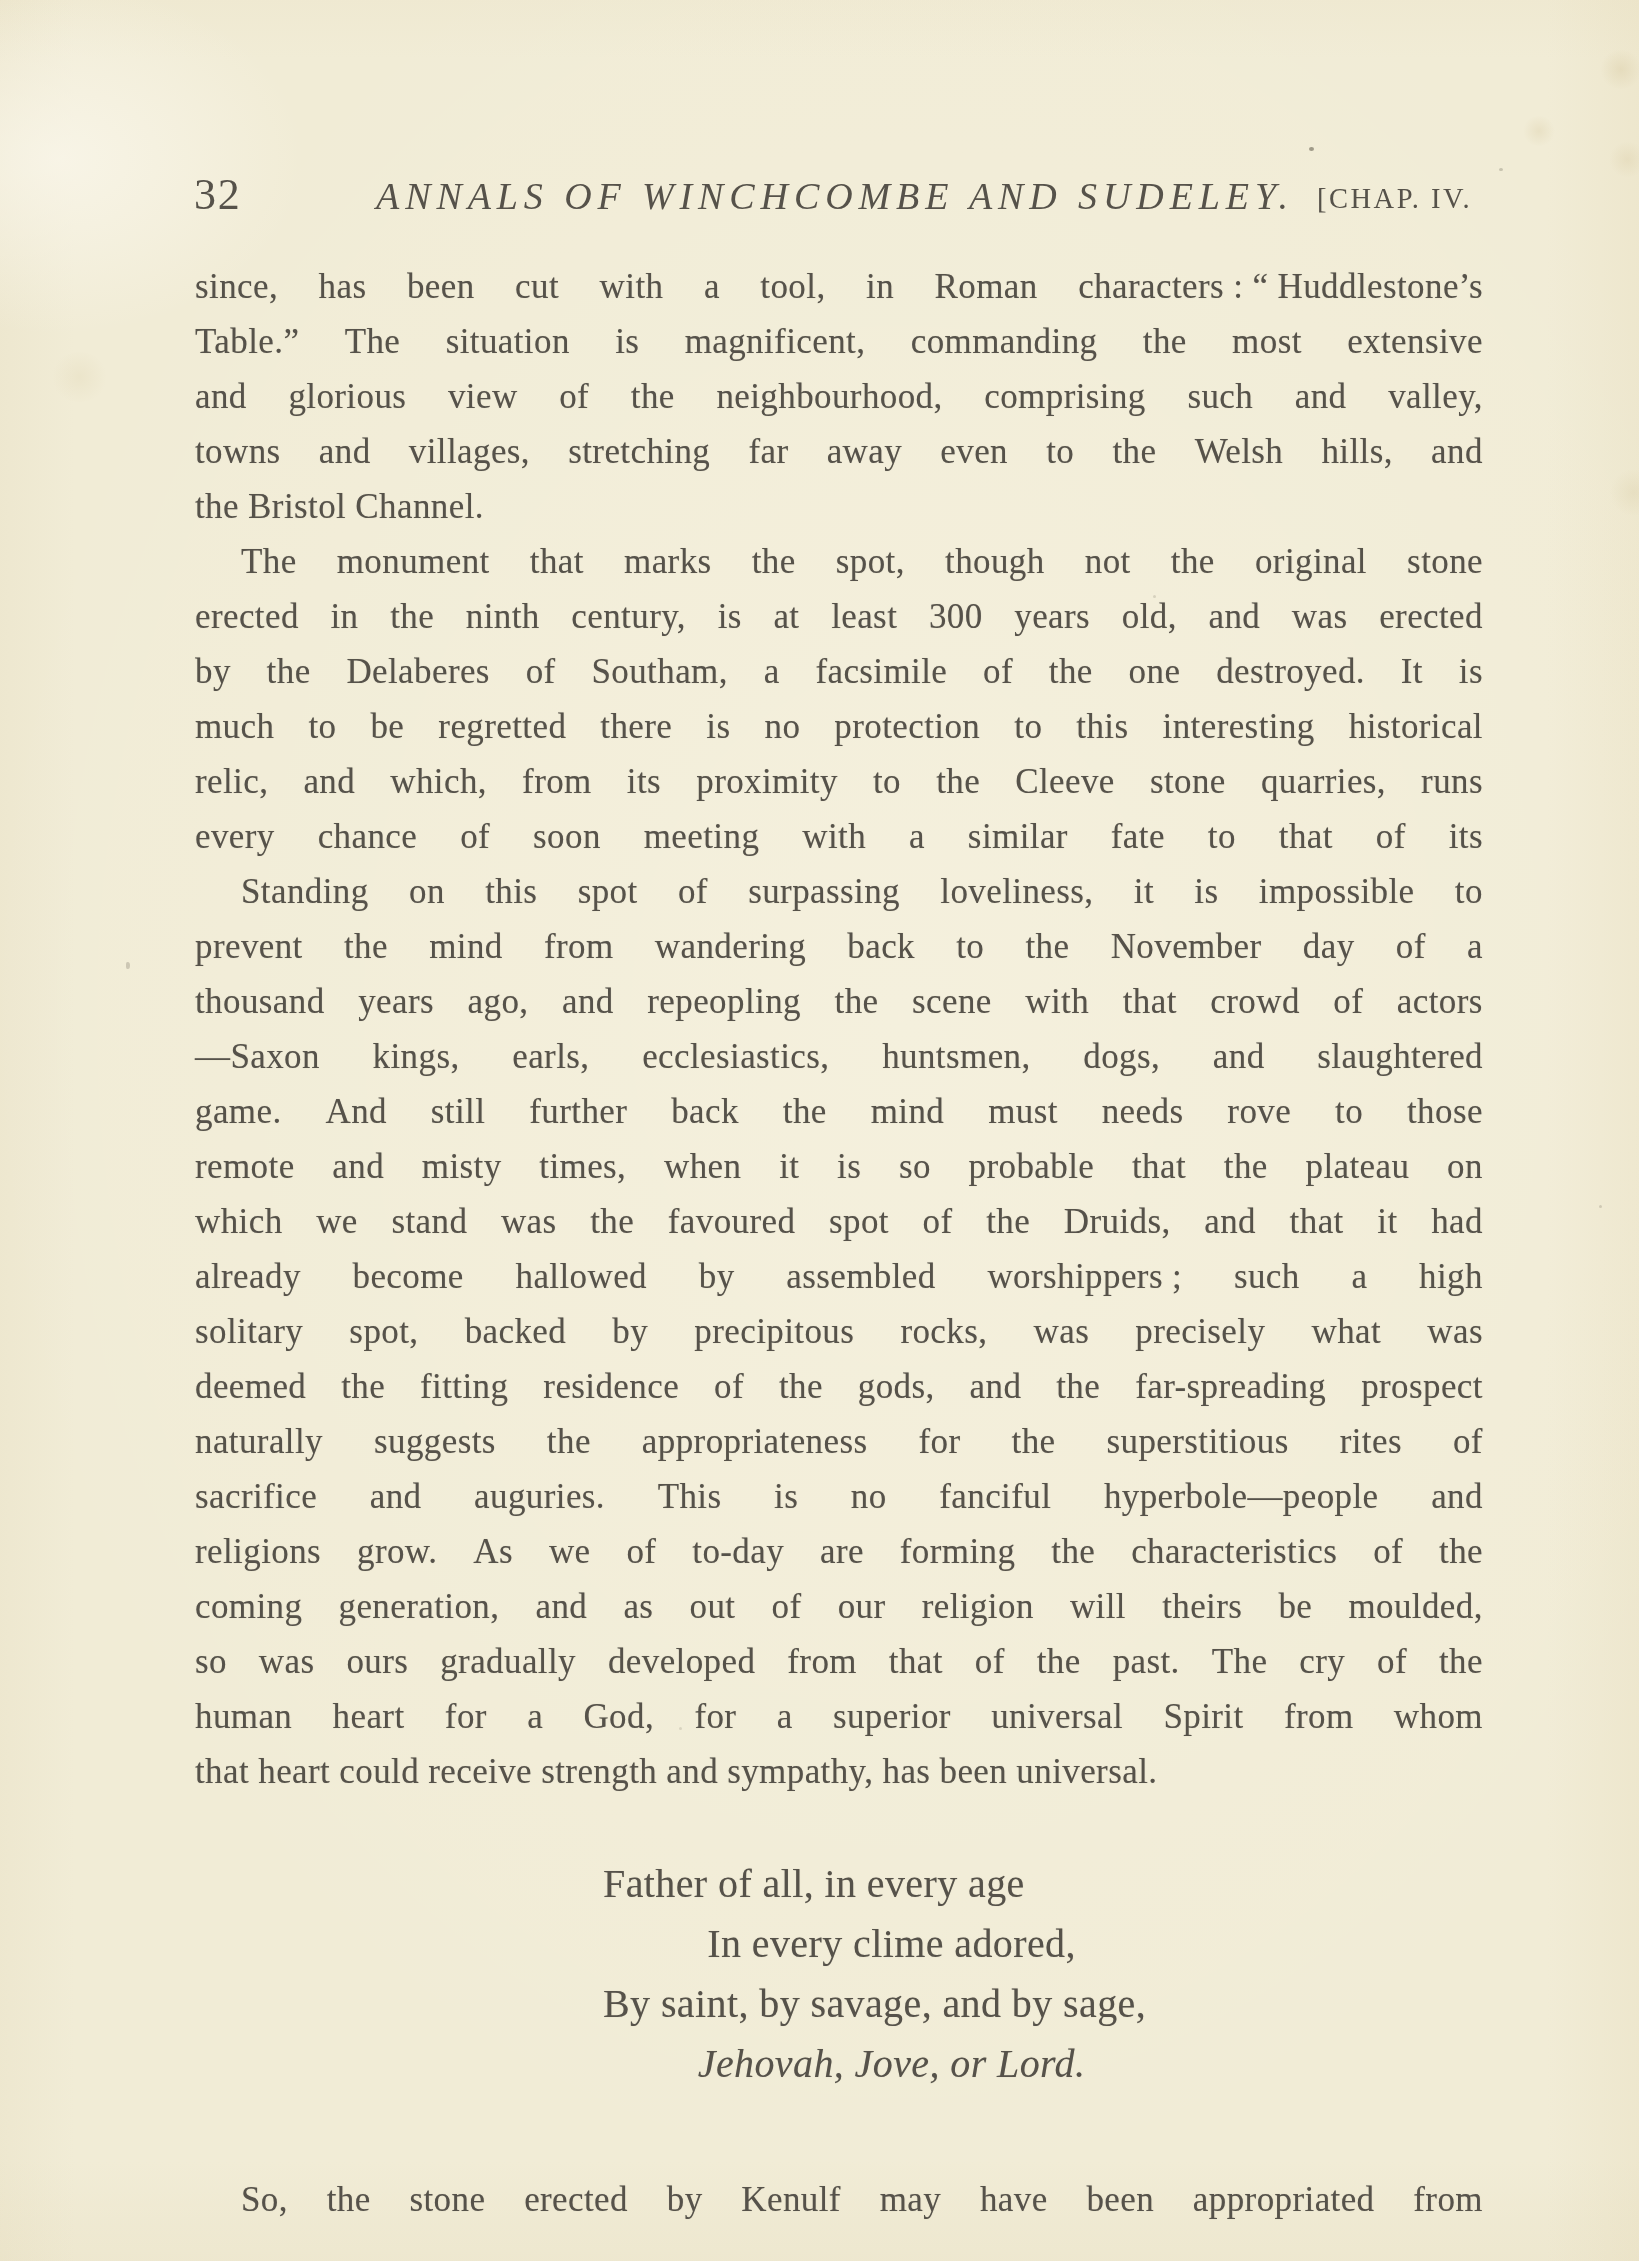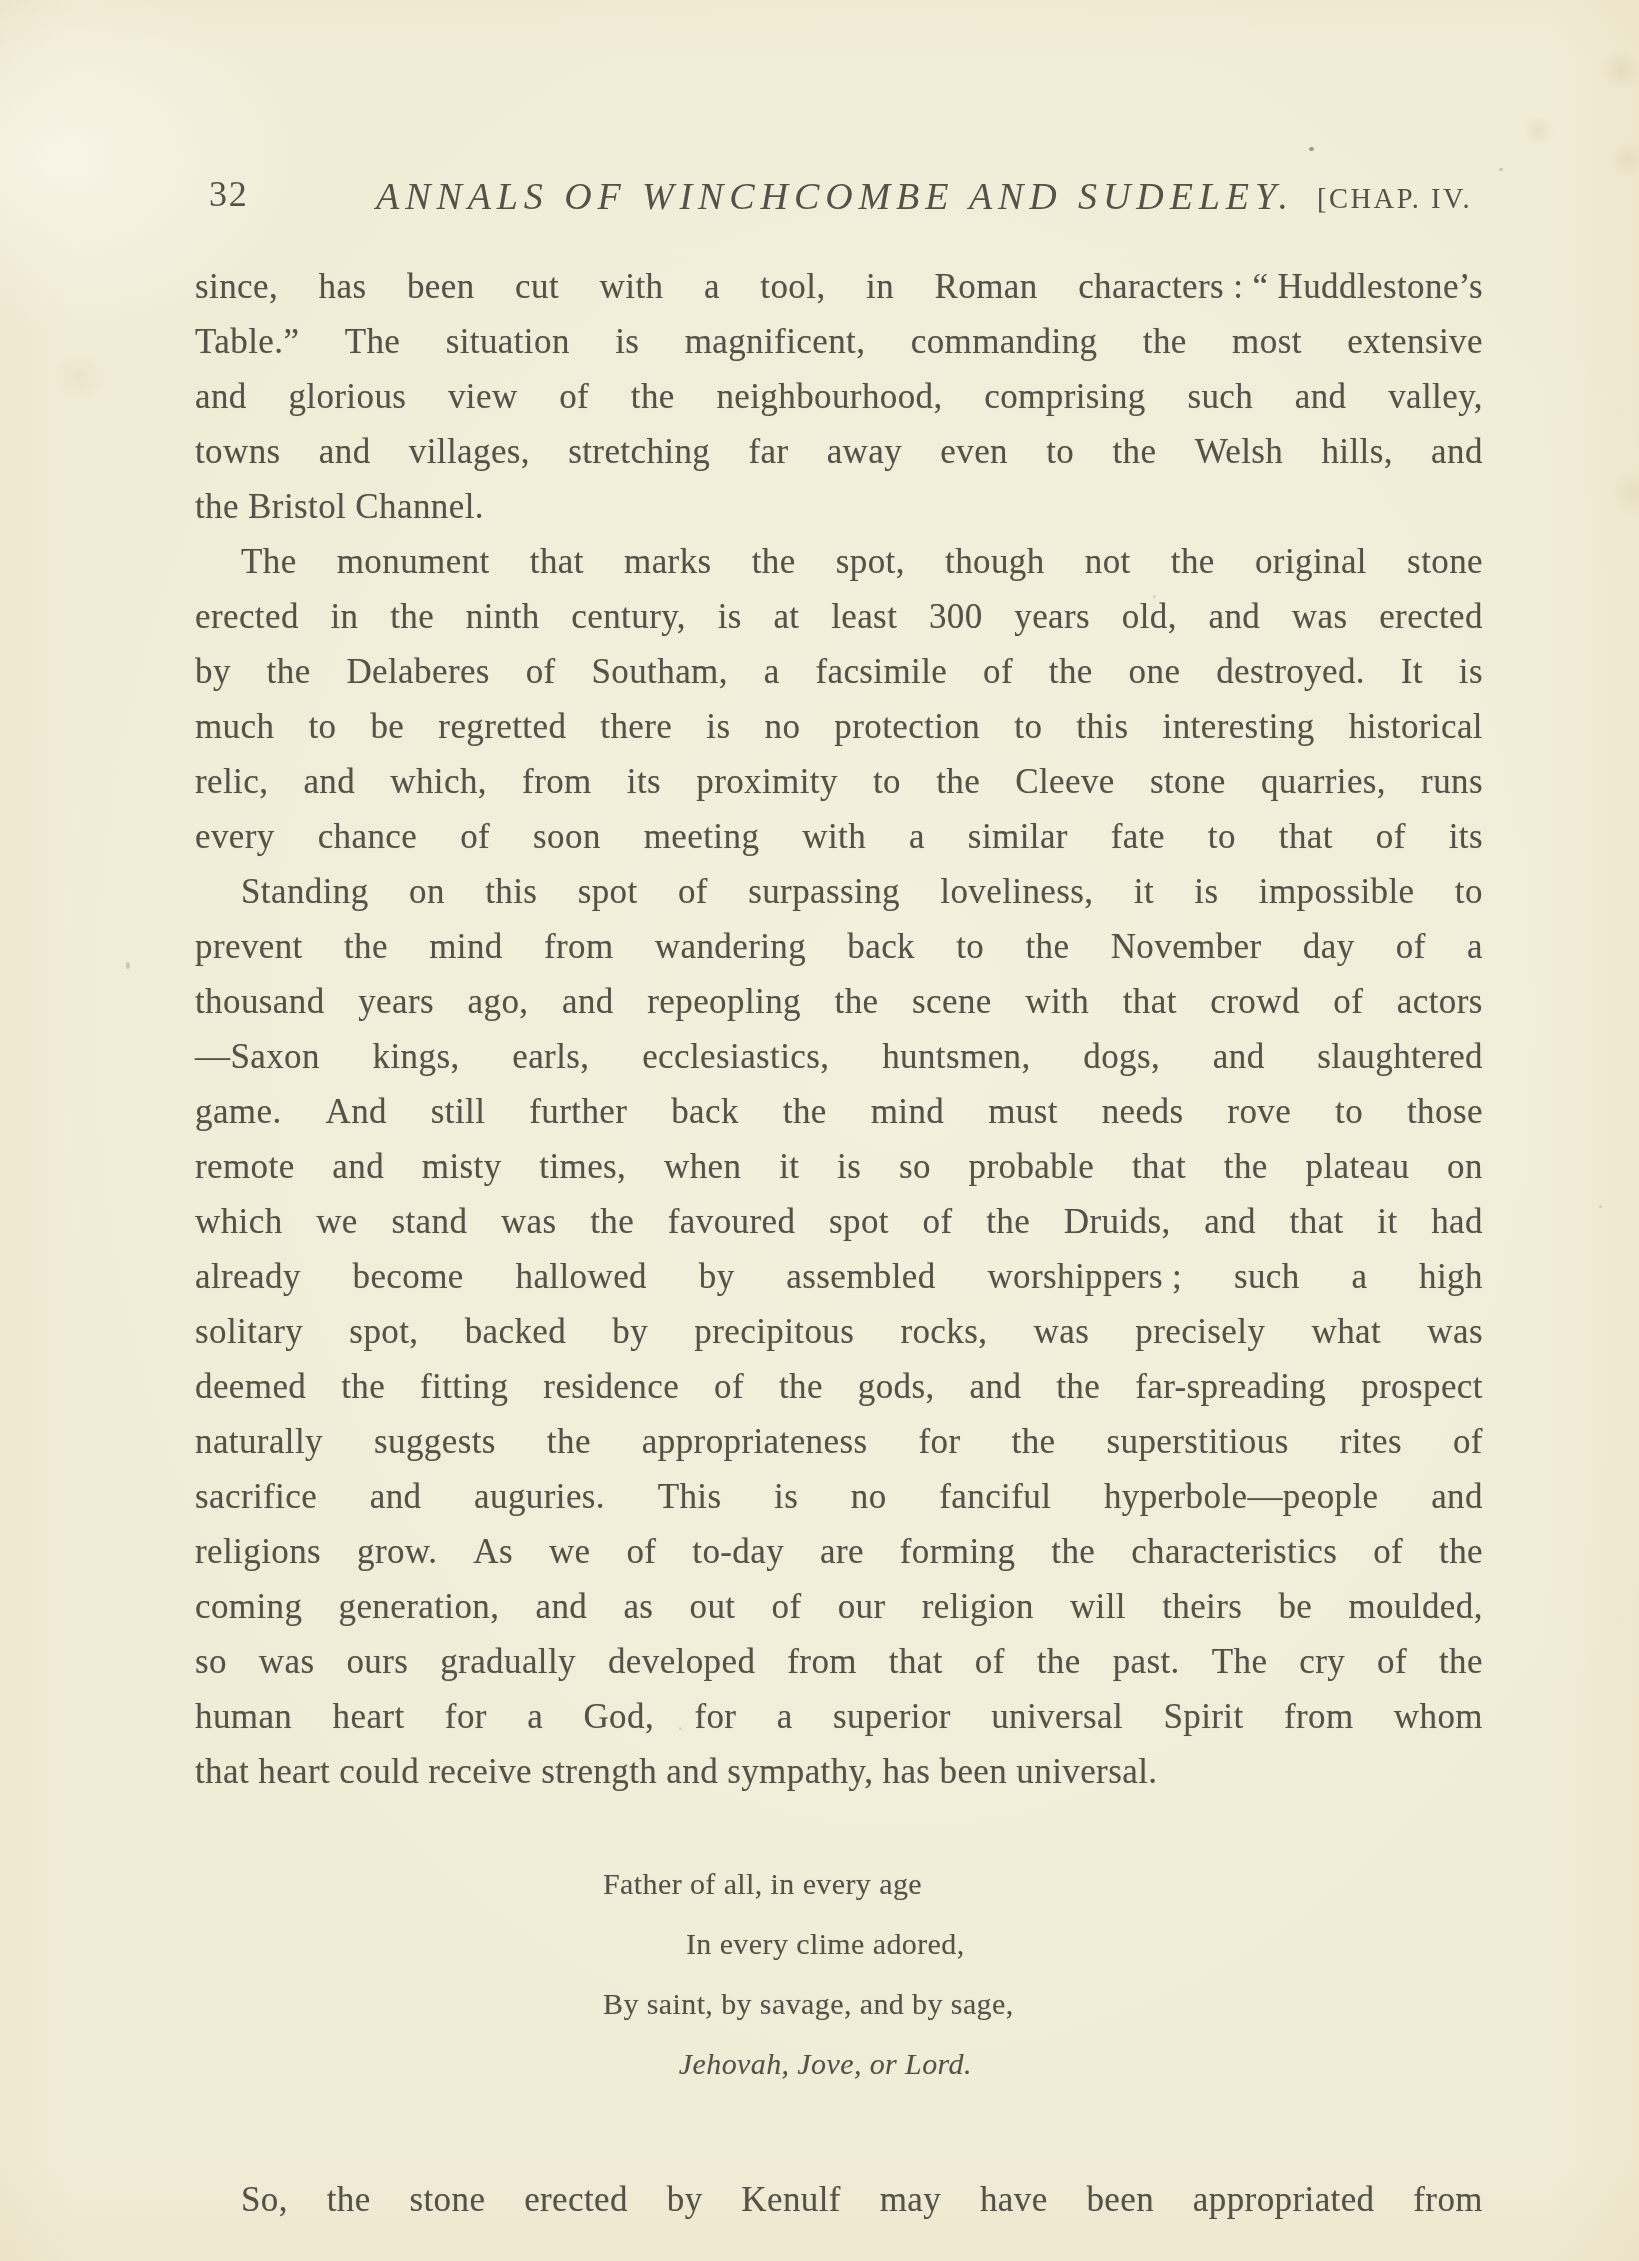--- a/index.html
+++ b/index.html
@@ -25,21 +25,21 @@
       linear-gradient(to left, rgba(222,207,166,0.18) 0px, rgba(222,207,166,0) 92px),
       linear-gradient(to bottom, rgba(222,208,168,0.10) 0px, rgba(222,208,168,0) 59px),
       linear-gradient(to top, rgba(214,199,158,0.12) 0px, rgba(214,199,158,0) 101px);
   }
   .stain{position:absolute;border-radius:50%;pointer-events:none;}
   .speck{position:absolute;border-radius:50%;background:rgba(92,87,72,0.55);pointer-events:none;}
 
   
   .page-number{
     position:absolute;left:194px;top:171px;
-    font-size:36px;line-height:47px;letter-spacing:1.7px;margin-left:15px;
+    font-size:44px;line-height:47px;letter-spacing:1.7px;
   }
   .running-title{
     position:absolute;left:835px;top:173px;transform:translateX(-50%);
     font-style:italic;font-size:38px;line-height:47px;letter-spacing:5.9px;
     white-space:nowrap;
   }
   .chapter-mark{
     position:absolute;left:1317px;top:179px;
     font-size:28.5px;line-height:40px;letter-spacing:2.5px;white-space:nowrap;text-align:right;
   }
@@ -62,21 +62,21 @@
     display:flex;justify-content:space-between;
   }
   .line.indent{padding-left:46px;}
 
   
   .poem-block{
     position:absolute;left:603px;top:1854px;
   }
   .poem-line{
     height:60px;line-height:60px;
-    font-size:30px;letter-spacing:0.4px;white-space:nowrap;
+    font-size:40px;letter-spacing:0.4px;white-space:nowrap;
     text-shadow:0 0 0.8px rgba(86,82,74,0.3);
     font-family:Liberation Serif, serif;
   }
   .poem-line.indent{padding-left:34px;text-align:center;}
   .poem-line.italic{font-style:italic;}
 </style>
 </head>
 <body>
 
 <div class="paper-shade"></div>

